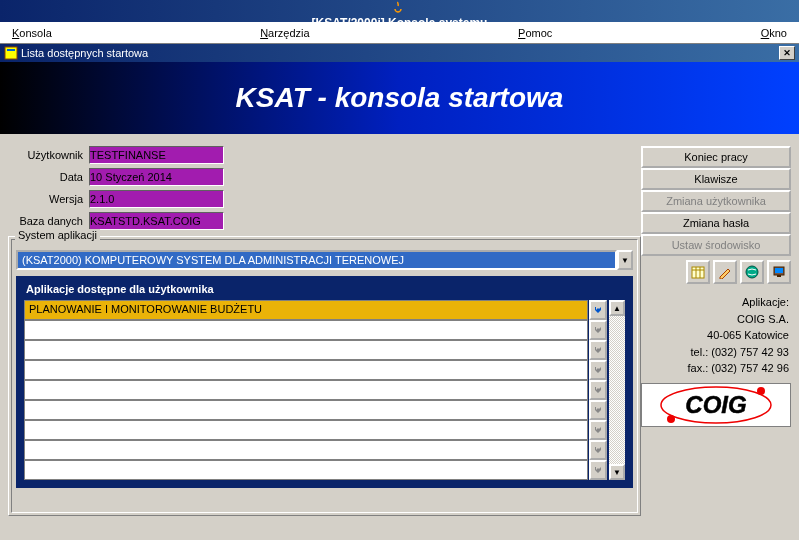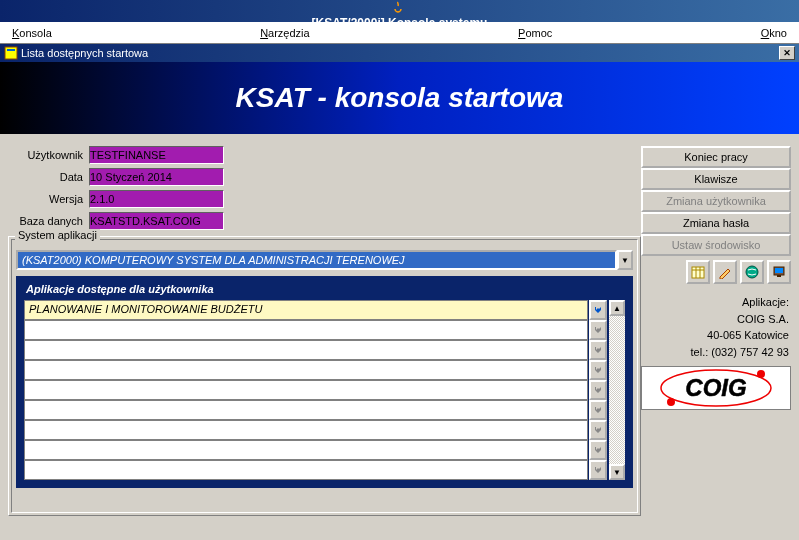--- a/index.html
+++ b/index.html
@@ -22,34 +22,34 @@
 
 .content { display: flex; padding: 12px 8px 0 8px; }
 .left-col { flex: 1; }
 .right-col { width: 150px; }
 
 .info-grid { display: grid; grid-template-columns: 75px 135px; gap: 4px 6px; align-items: center; font-size: 11px; }
 .info-grid .lbl { text-align: right; }
 .info-grid .val { background: #a21caf; border: 1px solid #808080; border-top-color: #606060; border-left-color: #606060; border-right-color: #fff; border-bottom-color: #fff; padding: 2px 0; height: 18px; font-size: 11px; }
 
 .group { border: 1px solid #808080; border-top-color: #fff; border-left-color: #fff; margin-top: 6px; padding: 2px; position: relative; }
-.group-inner { border: 1px solid #fff; border-top-color: #808080; border-left-color: #808080; font-style: italic; }
+.group-inner { border: 1px solid #fff; border-top-color: #808080; border-left-color: #808080; }
 .group-label { position: absolute; top: -8px; left: 6px; background: #d4d0c8; padding: 0 3px; font-size: 11px; }
 
 .dropdown { display: flex; margin: 10px 4px 6px 4px; }
 .dropdown .sel { flex: 1; background: #316ac5; color: #fff; border: 2px inset #fff; padding: 2px 4px; font-size: 11px; height: 20px; }
 .dropdown .btn { width: 16px; height: 20px; background: #d4d0c8; border: 2px outset #fff; display: flex; align-items: center; justify-content: center; font-size: 8px; }
 
 .subpanel { background: #0a246a; margin: 0 4px 24px 4px; padding: 4px 8px 8px 8px; }
 .subpanel-title { color: #fff; font-size: 11px; font-weight: bold; padding: 3px 2px 5px 2px; }
 .list-area { display: flex; }
 .list-rows { flex: 1; }
 .list-row { display: flex; height: 20px; margin-bottom: 0px; }
 .list-row .cell { flex: 1; background: #fff; border: 1px solid #808080; padding: 2px 4px; font-size: 11px; }
-.list-row.sel .cell { background: #fef9c3; }
+.list-row.sel .cell { background: #eab308; }
 .list-row .run { width: 18px; height: 20px; background: #d4d0c8; border: 2px outset #fff; display: flex; align-items: center; justify-content: center; margin-left: 1px; }
 .run svg { width: 10px; height: 10px; }
 .scrollbar { width: 16px; background: #d4d0c8; margin-left: 2px; display: flex; flex-direction: column; }
 .sb-btn { height: 16px; background: #d4d0c8; border: 2px outset #fff; display: flex; align-items: center; justify-content: center; font-size: 8px; }
 .sb-track { flex: 1; background: repeating-conic-gradient(#d4d0c8 0% 25%, #fff 0% 50%) 50% / 2px 2px; }
 
 .rbtn { height: 22px; background: #d4d0c8; border: 2px outset #fff; display: flex; align-items: center; justify-content: center; font-size: 11px; cursor: default; }
 .rbtn.disabled { color: #808080; }
 
 .icon-row { display: flex; justify-content: flex-end; gap: 3px; margin: 4px 0 10px 0; }
@@ -235,20 +235,21 @@
             <rect x="5" y="10" width="4" height="2" fill="#420"></rect>
           </svg>
         </div>
     </div>
 
     <div class="producer">
       <div>Aplikacje:</div>
       <div>COIG S.A.</div>
       <div>40-065 Katowice</div>
       <div>tel.: (032) 757 42 93</div>
+      <div>fax.: (032) 757 42 96</div>
     </div>
 
     <div class="logo">
       <svg viewBox="0 0 130 48">
         <ellipse cx="65" cy="24" rx="55" ry="18" fill="none" stroke="#e00" stroke-width="1.5"></ellipse>
         <circle cx="20" cy="38" r="4" fill="#e00"></circle>
         <circle cx="110" cy="10" r="4" fill="#e00"></circle>
         <text x="65" y="32" text-anchor="middle" font-family="Arial" font-size="24" font-weight="900" font-style="italic" fill="#000" stroke="#000" stroke-width="0.5">COIG</text>
       </svg>
     </div>

